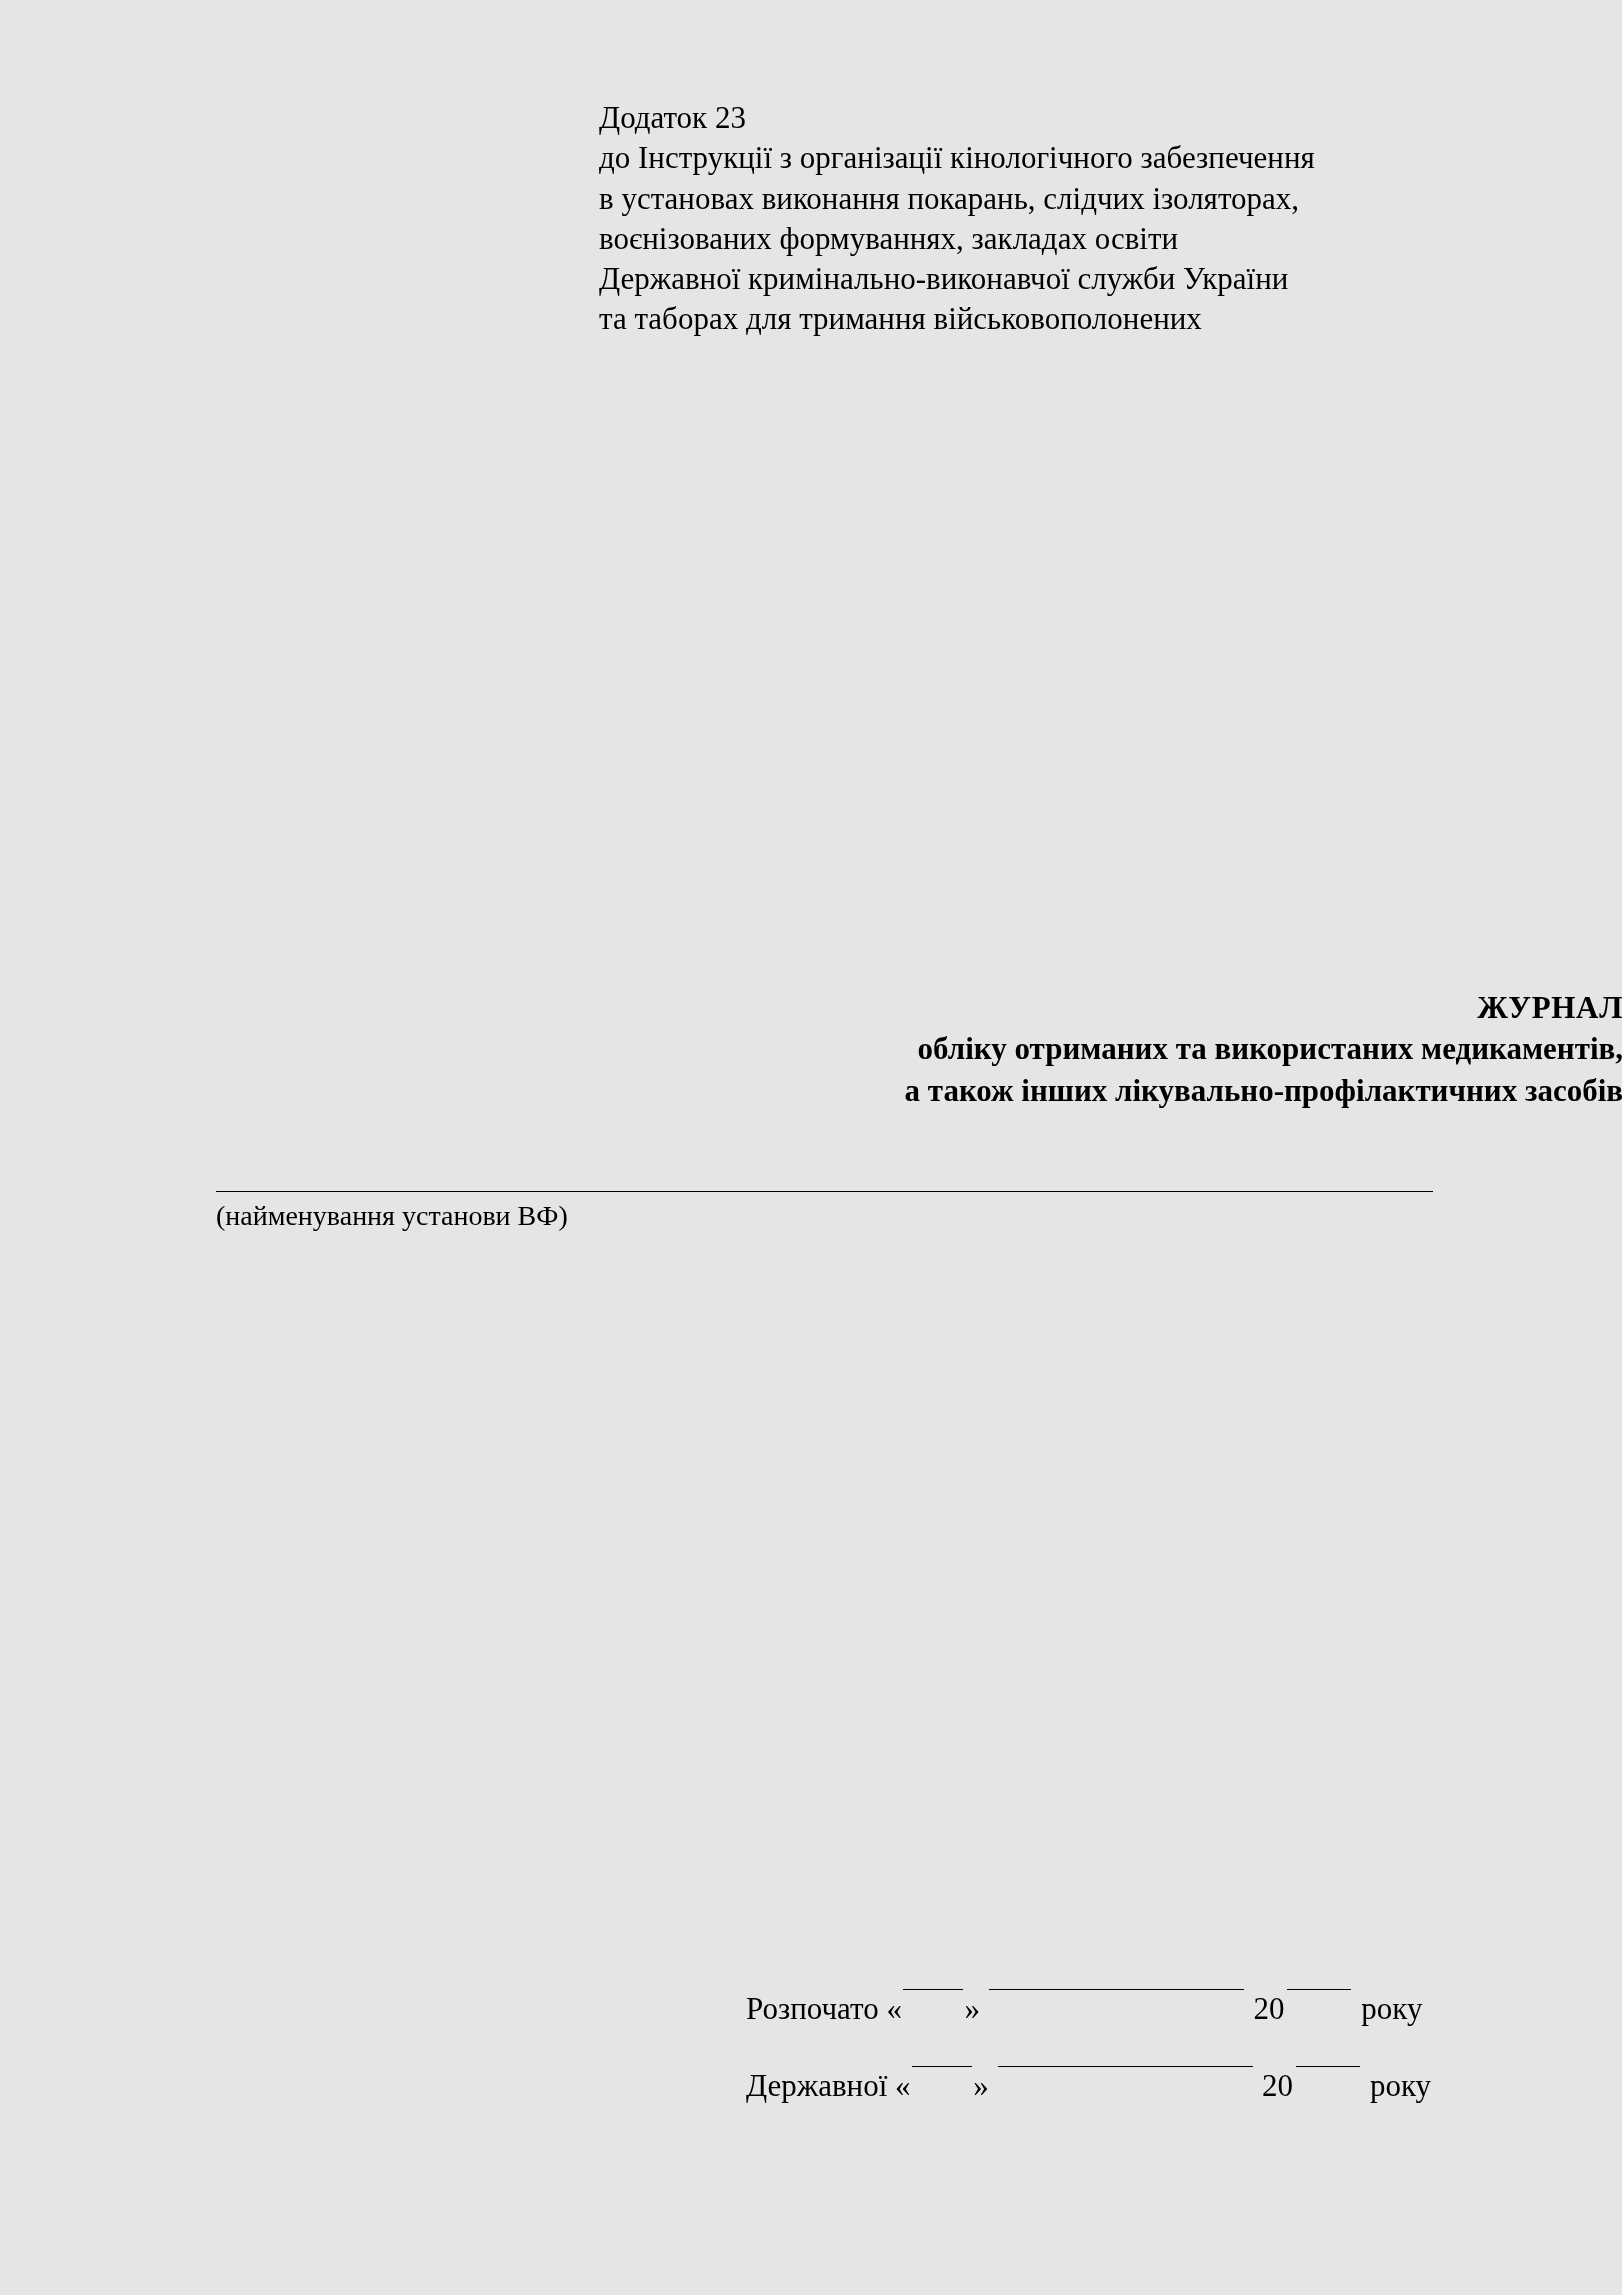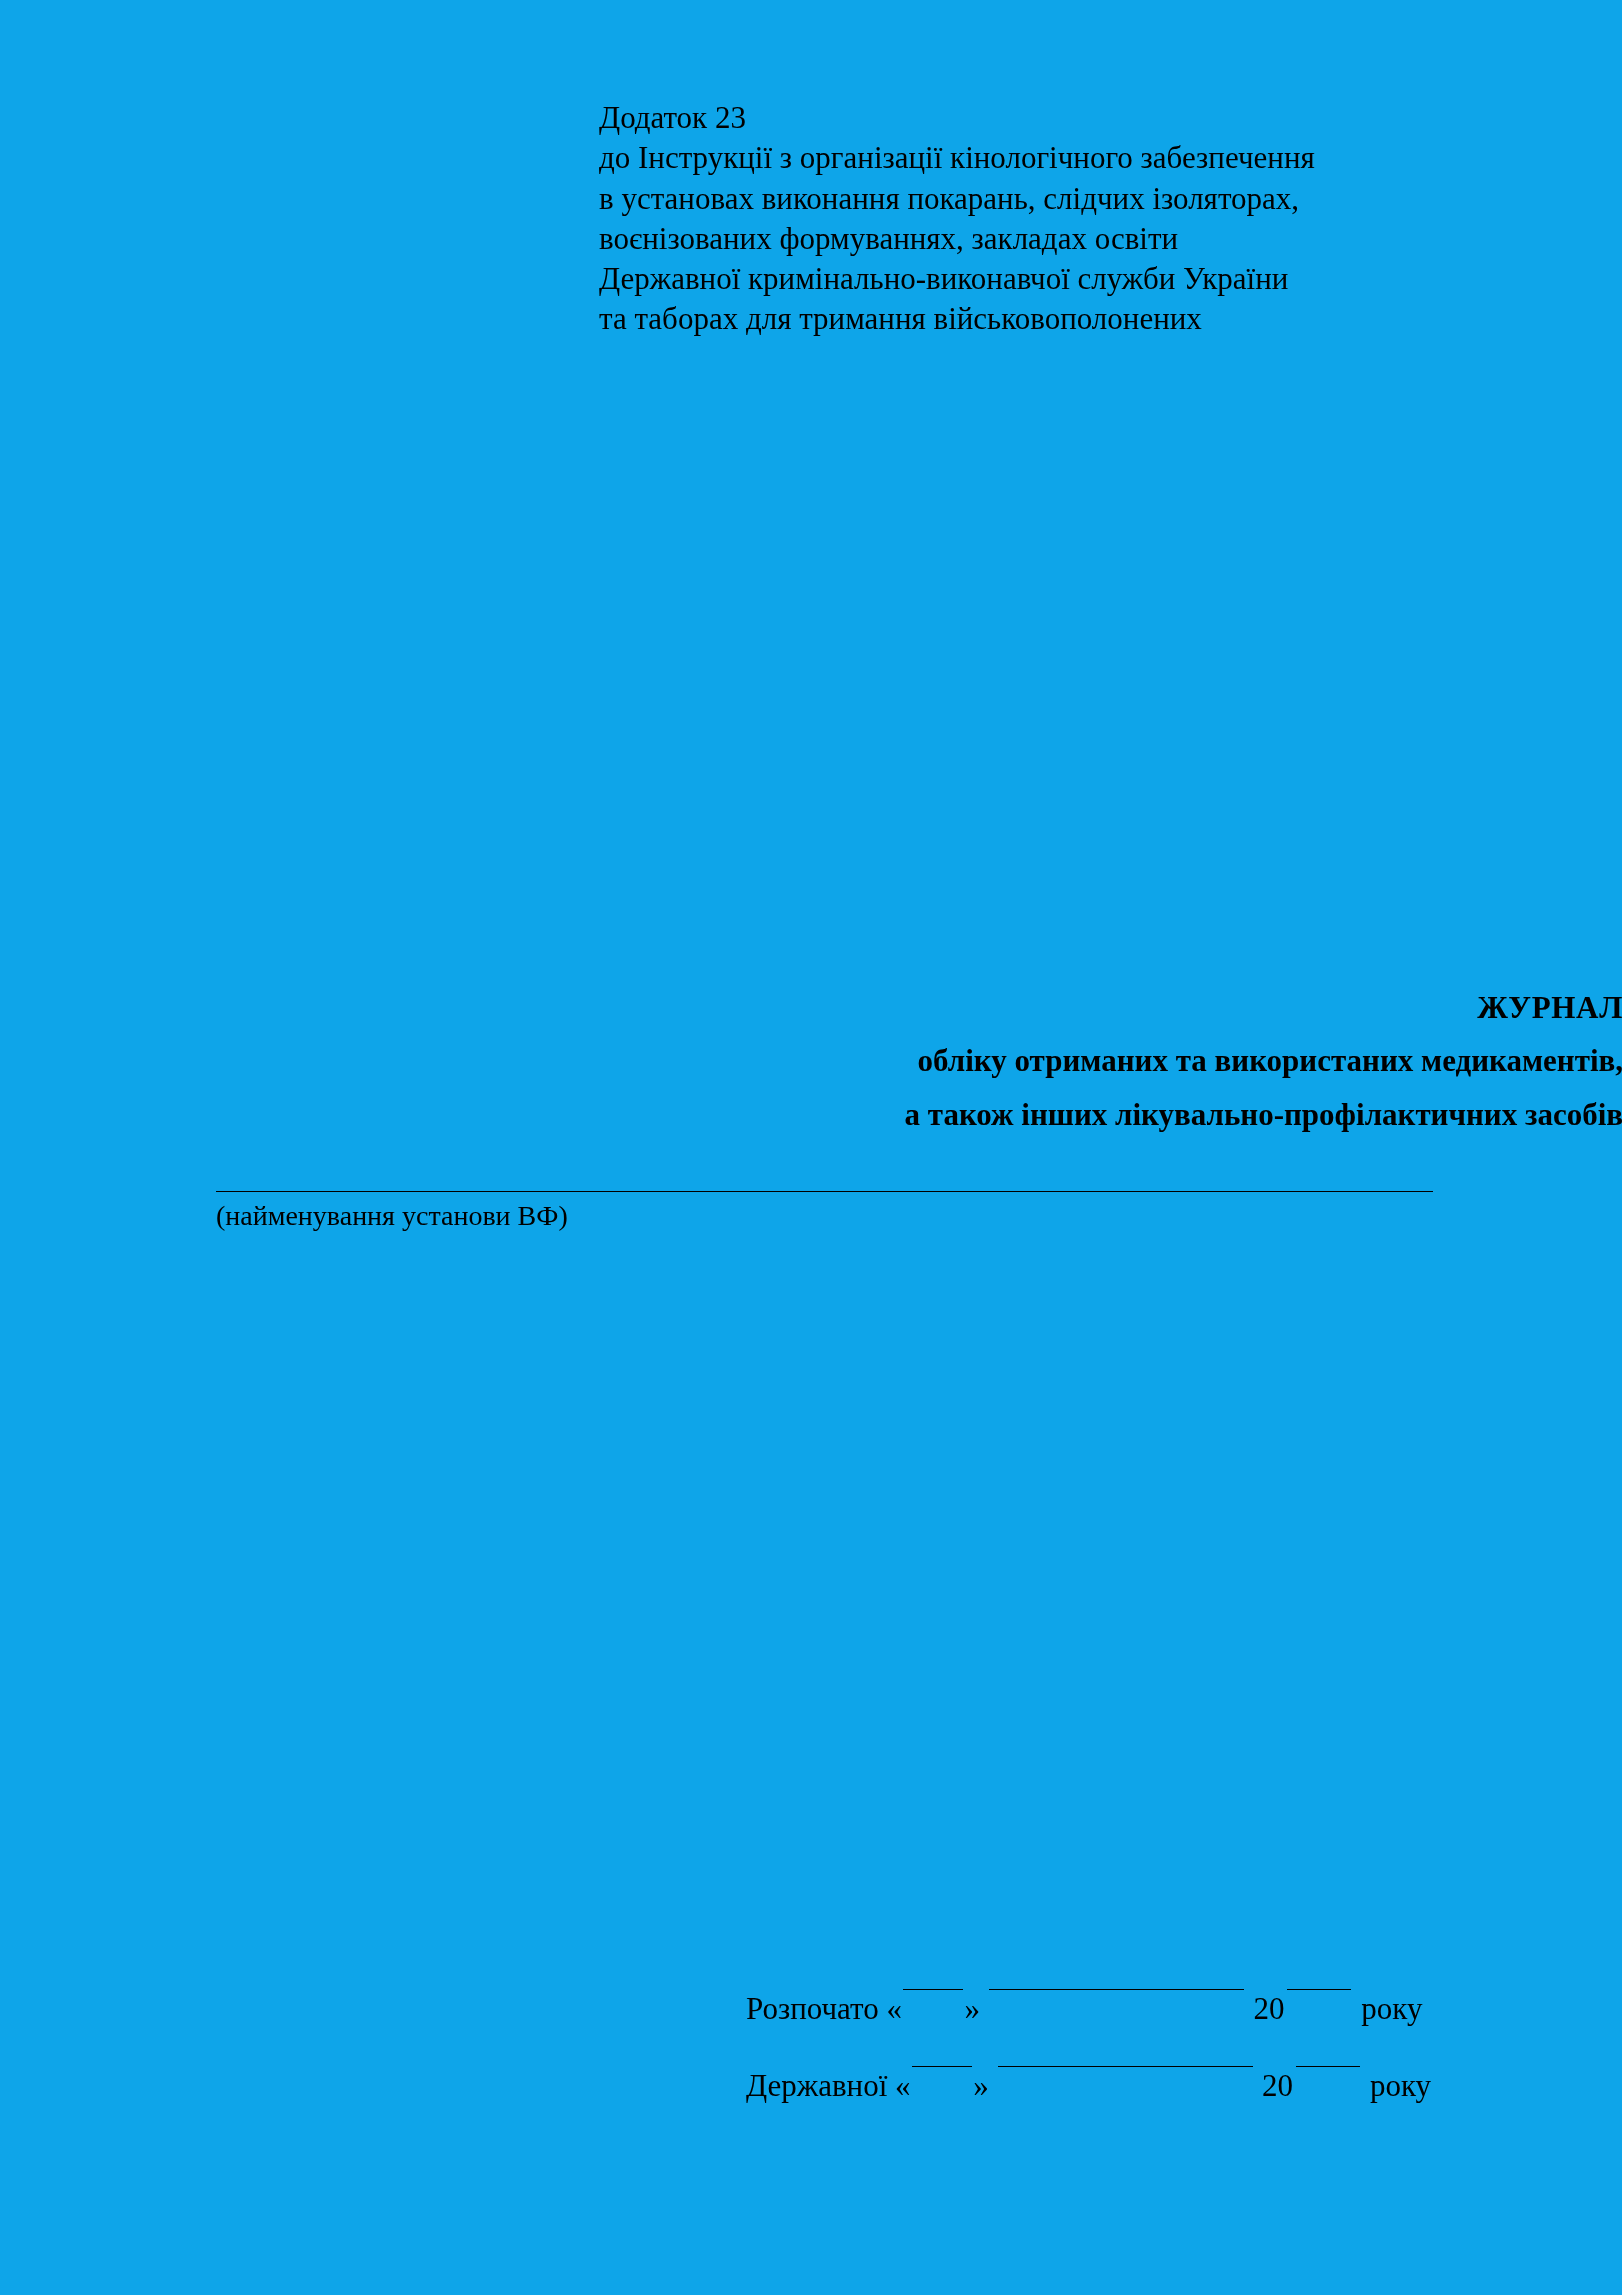--- a/index.html
+++ b/index.html
@@ -4,21 +4,21 @@
 <style>
   html, body {
     margin: 0;
     padding: 0;
     background: #ffffff;
   }
   .page {
     width: 1623px;
     height: 2295px;
     position: relative;
-    background: #0ea5e9;
+    background: #e5e5e5;
     font-family: "Liberation Serif", "DejaVu Serif", serif;
     color: #000000;
     box-sizing: border-box;
     overflow: hidden;
   }
 
   
   .header-block {
     position: absolute;
     left: 599px;
@@ -42,21 +42,21 @@
   .title-main {
     font-size: 31px;
     font-weight: bold;
     letter-spacing: 0.7px;
     line-height: 1.30;
   }
   .title-sub {
     font-size: 31px;
     font-weight: bold;
     line-height: 1.32;
-    margin-top: 13px;
+    margin-top: 1px;
   }
 
   
   .inst-wrap {
     position: absolute;
     left: 216px;
     top: 1191px;
     width: 1217px;
   }
   .inst-rule {

